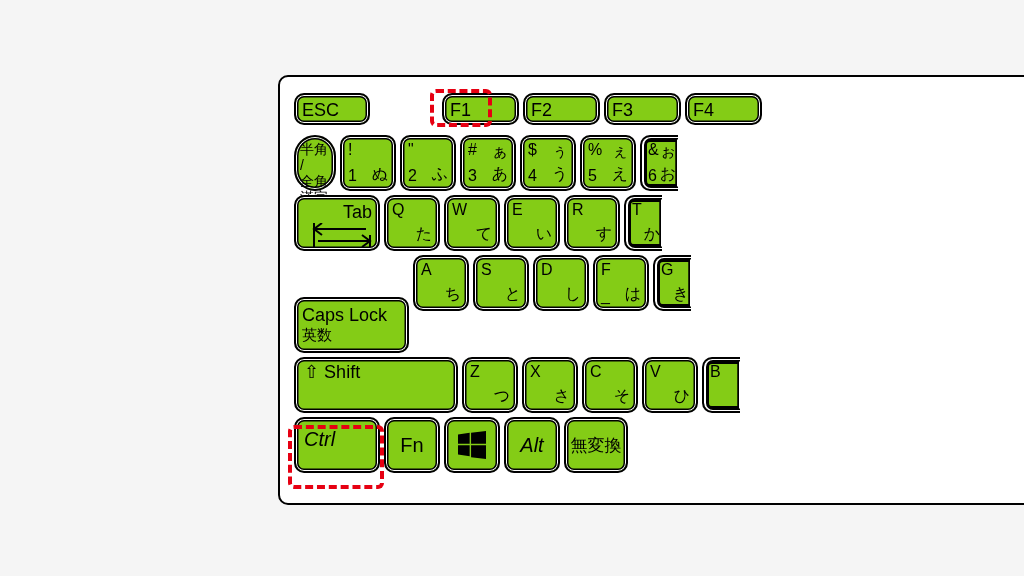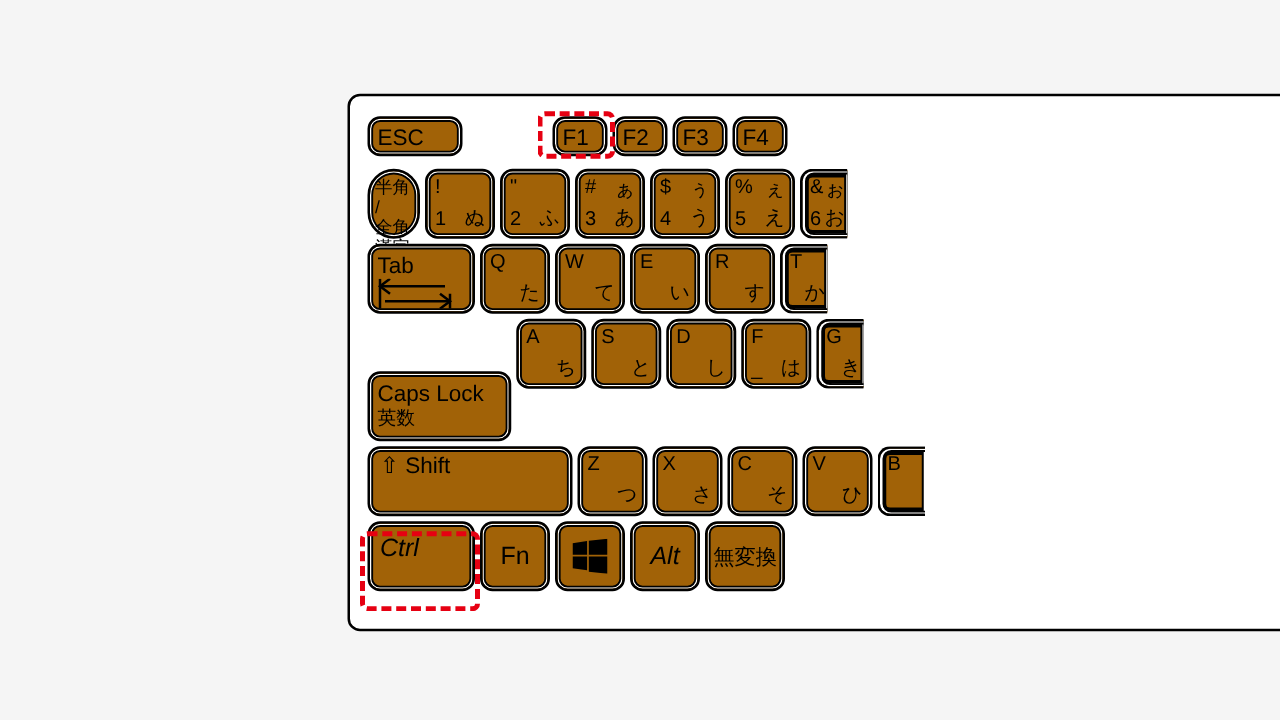--- a/index.html
+++ b/index.html
@@ -19,35 +19,35 @@
     height: 430px;
     background: #fff;
     border: 2px solid #000;
     border-radius: 10px;
     padding: 16px 12px 12px 14px;
   }
   .row { display: flex; gap: 4px; margin-bottom: 4px; }
   .key {
     border: 2px solid #000;
     border-radius: 10px;
-    background: #a16207;
+    background: #84cc16;
     position: relative;
     box-shadow: inset 0 0 0 1px #fff, inset 0 0 0 2.5px #000;
   }
-  .fkey { width: 44px; height: 32px; line-height: 1; padding: 6px 6px; font-size: 18px; }
+  .fkey { width: 77px; height: 32px; line-height: 1; padding: 6px 6px; font-size: 18px; }
   .esc  { width: 76px; }
   .fgap { width: 64px; height:32px; }
   .numkey { width: 56px; height: 56px; position: relative; }
   .tl { position:absolute; top:4px; left:6px; font-size:16px; }
   .tr { position:absolute; top:4px; right:6px; font-size:16px; }
   .bl { position:absolute; bottom:4px; left:6px; font-size:16px; }
   .br { position:absolute; bottom:4px; right:6px; font-size:16px; }
   .zenkaku { width: 42px; height:56px; font-size:14px; line-height:1.15; padding:4px 4px;border-radius:27px; }
   .alpkey { width:56px; height:56px; }
-  .tab    { width:86px; height:56px; padding:5px 6px; font-size:18px; }
+  .tab    { width:86px; height:56px; padding:5px 6px; font-size:18px;text-align:right; }
   .caps   { width:115px; height:56px; padding:6px 6px; font-size:18px; line-height:1.15;margin-top:42px; }
   .shift  { width:164px; height:56px; padding:2px 8px; font-size:18px; }
   .ctrl   { width:86px; height:56px; padding:9px 8px; font-size:20px;font-style:italic; }
   .fn     { width:56px; height:56px; padding:15px 5px; font-size:20px; text-align:center; }
   .win    { width:56px; height:56px; padding:12px 4px; text-align:center; }
   .alt    { width:56px; height:56px; padding:15px 4px; font-size:20px; text-align:center;font-style:italic; }
   .muhen  { width:64px; height:56px; padding:15px 2px; font-size:17px; text-align:center; }
   .highlight {
     position: absolute;
     border: 4px dashed #e60012;

